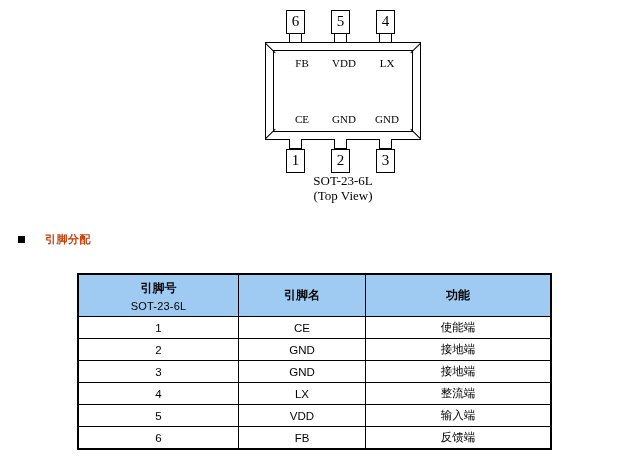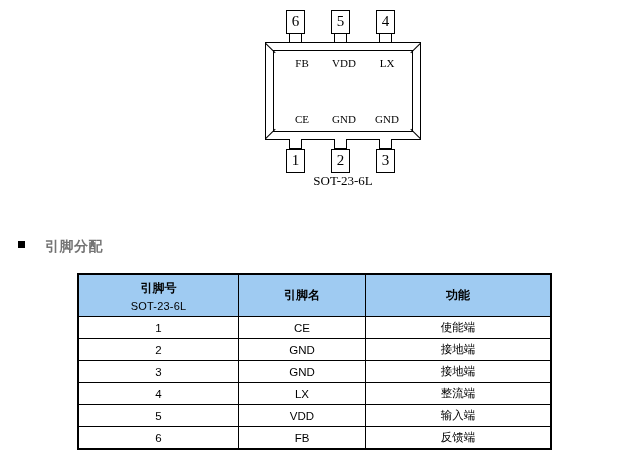--- a/index.html
+++ b/index.html
@@ -140,25 +140,24 @@
     align-items: center;
   }
   #heading-bullet {
     width: 7px;
     height: 7px;
     background: #000;
     margin-right: 20px;
     flex: none;
   }
   #heading-text {
-    font-size: 14px;
+    font-size: 11px;
     font-weight: bold;
     letter-spacing: 0.5px;
-    color: #737373;
-    margin-top: 6px;
+    color: #c2410c;
   }
 
   
   #pin-table {
     position: absolute;
     left: 77px;
     top: 273px;
     width: 469px;
     border-collapse: collapse;
     border: 2.4px solid #000;
@@ -224,20 +223,21 @@
   <div class="pin-tab tab-bot tab-a"></div>
   <div class="pin-tab tab-bot tab-b"></div>
   <div class="pin-tab tab-bot tab-c"></div>
 
   <div class="pin-box pin-bot col-a">1</div>
   <div class="pin-box pin-bot col-b">2</div>
   <div class="pin-box pin-bot col-c">3</div>
 
   <div id="package-caption">
     <div>SOT-23-6L</div>
+    <div>(Top View)</div>
   </div>
 </div>
 
 <div id="section-heading">
   <span id="heading-bullet"></span>
   <span id="heading-text">引脚分配</span>
 </div>
 
 <table id="pin-table">
   <thead>

